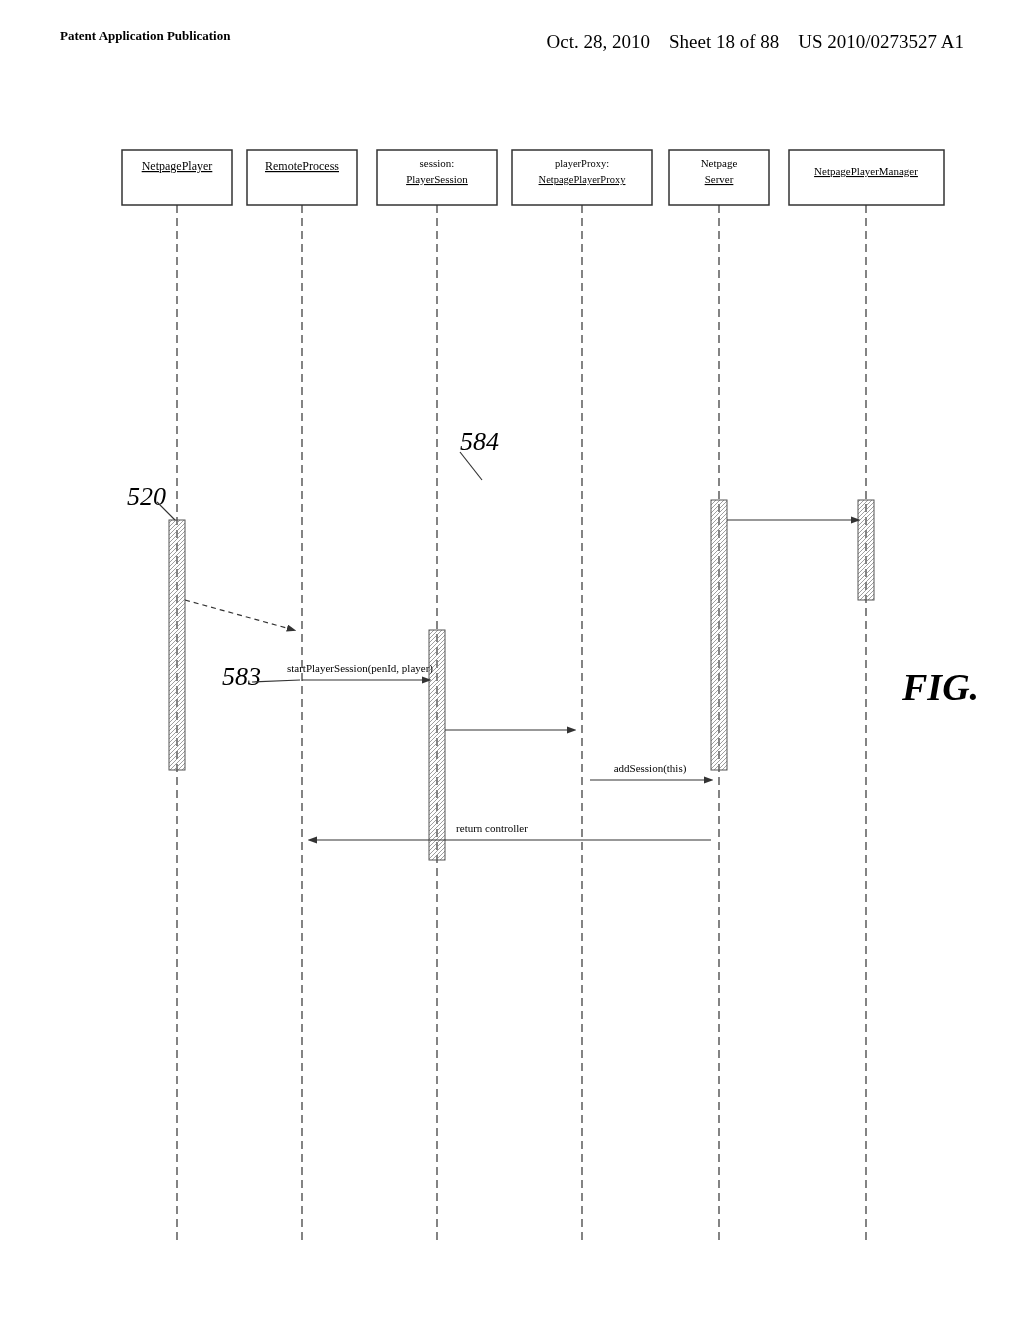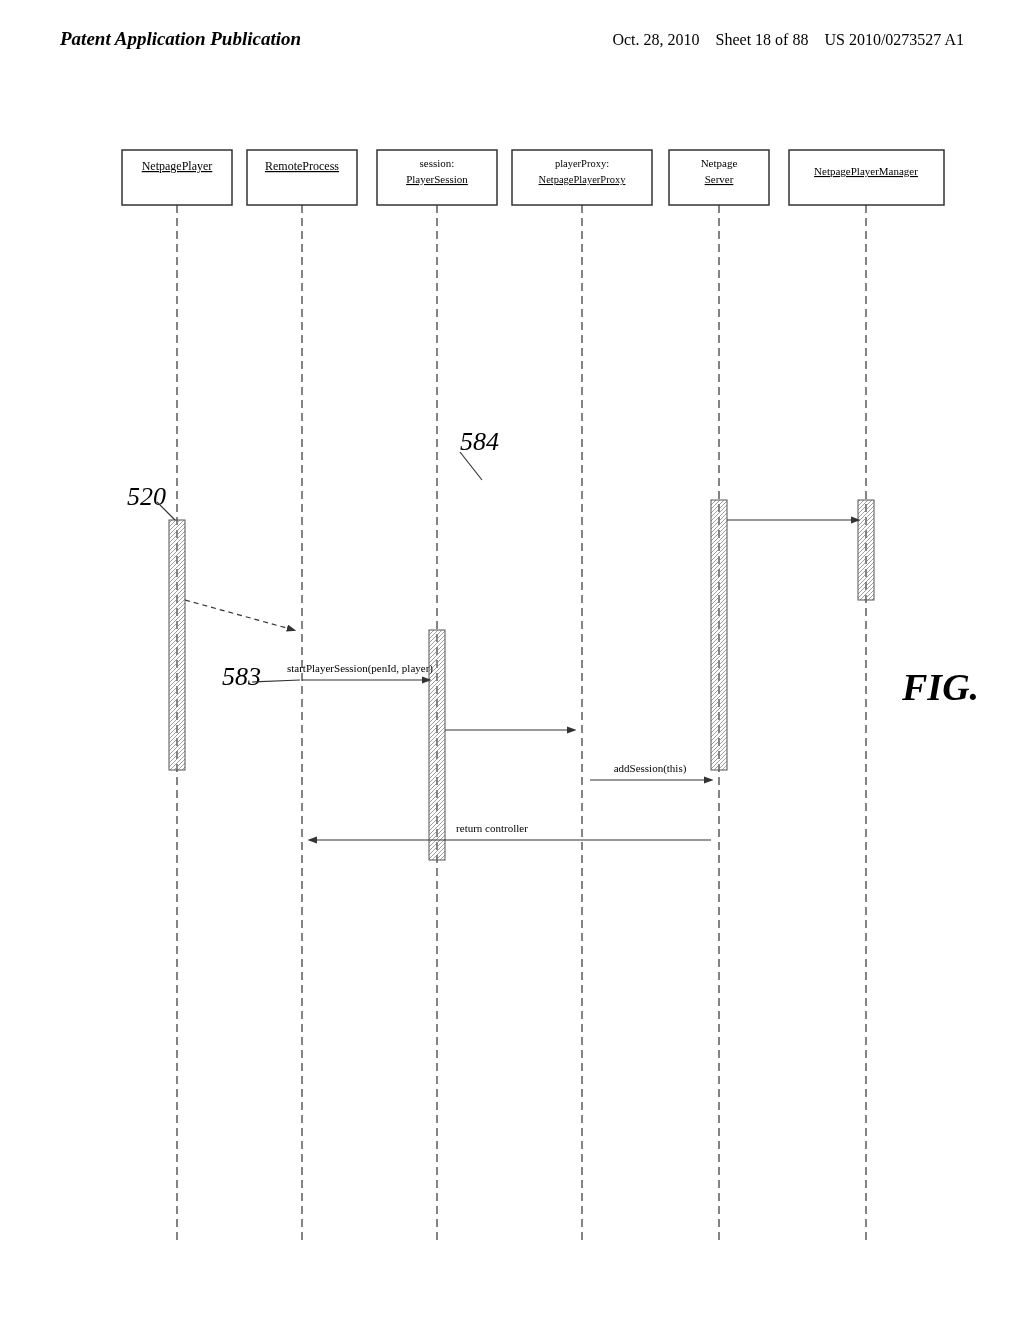--- a/index.html
+++ b/index.html
@@ -36,22 +36,22 @@
     }
 
     text {
       font-family: 'Times New Roman', Times, serif;
     }
   </style>
 </head>
 <body>
 
 <div class="header">
-  <div style="font-size:19px; font-weight:bold; font-style:italic;">Patent Application Publication</div>
-  <div style="font-size:16px; text-align:right; line-height:1.5;">
+  <div style="font-size:13px; font-weight:bold; ">Patent Application Publication</div>
+  <div style="font-size:19px; text-align:right; line-height:1.5;">
     <span>Oct. 28, 2010</span>&nbsp;&nbsp;&nbsp;
     <span>Sheet 18 of 88</span>&nbsp;&nbsp;&nbsp;
     <span>US 2010/0273527 A1</span>
   </div>
 </div>
 
 <div class="diagram-container">
 <svg viewBox="0 0 900 1120" xmlns="http://www.w3.org/2000/svg" class="diagram-svg">
   <defs>
     <marker id="arrow" markerWidth="8" markerHeight="8" refX="6" refY="3" orient="auto">

